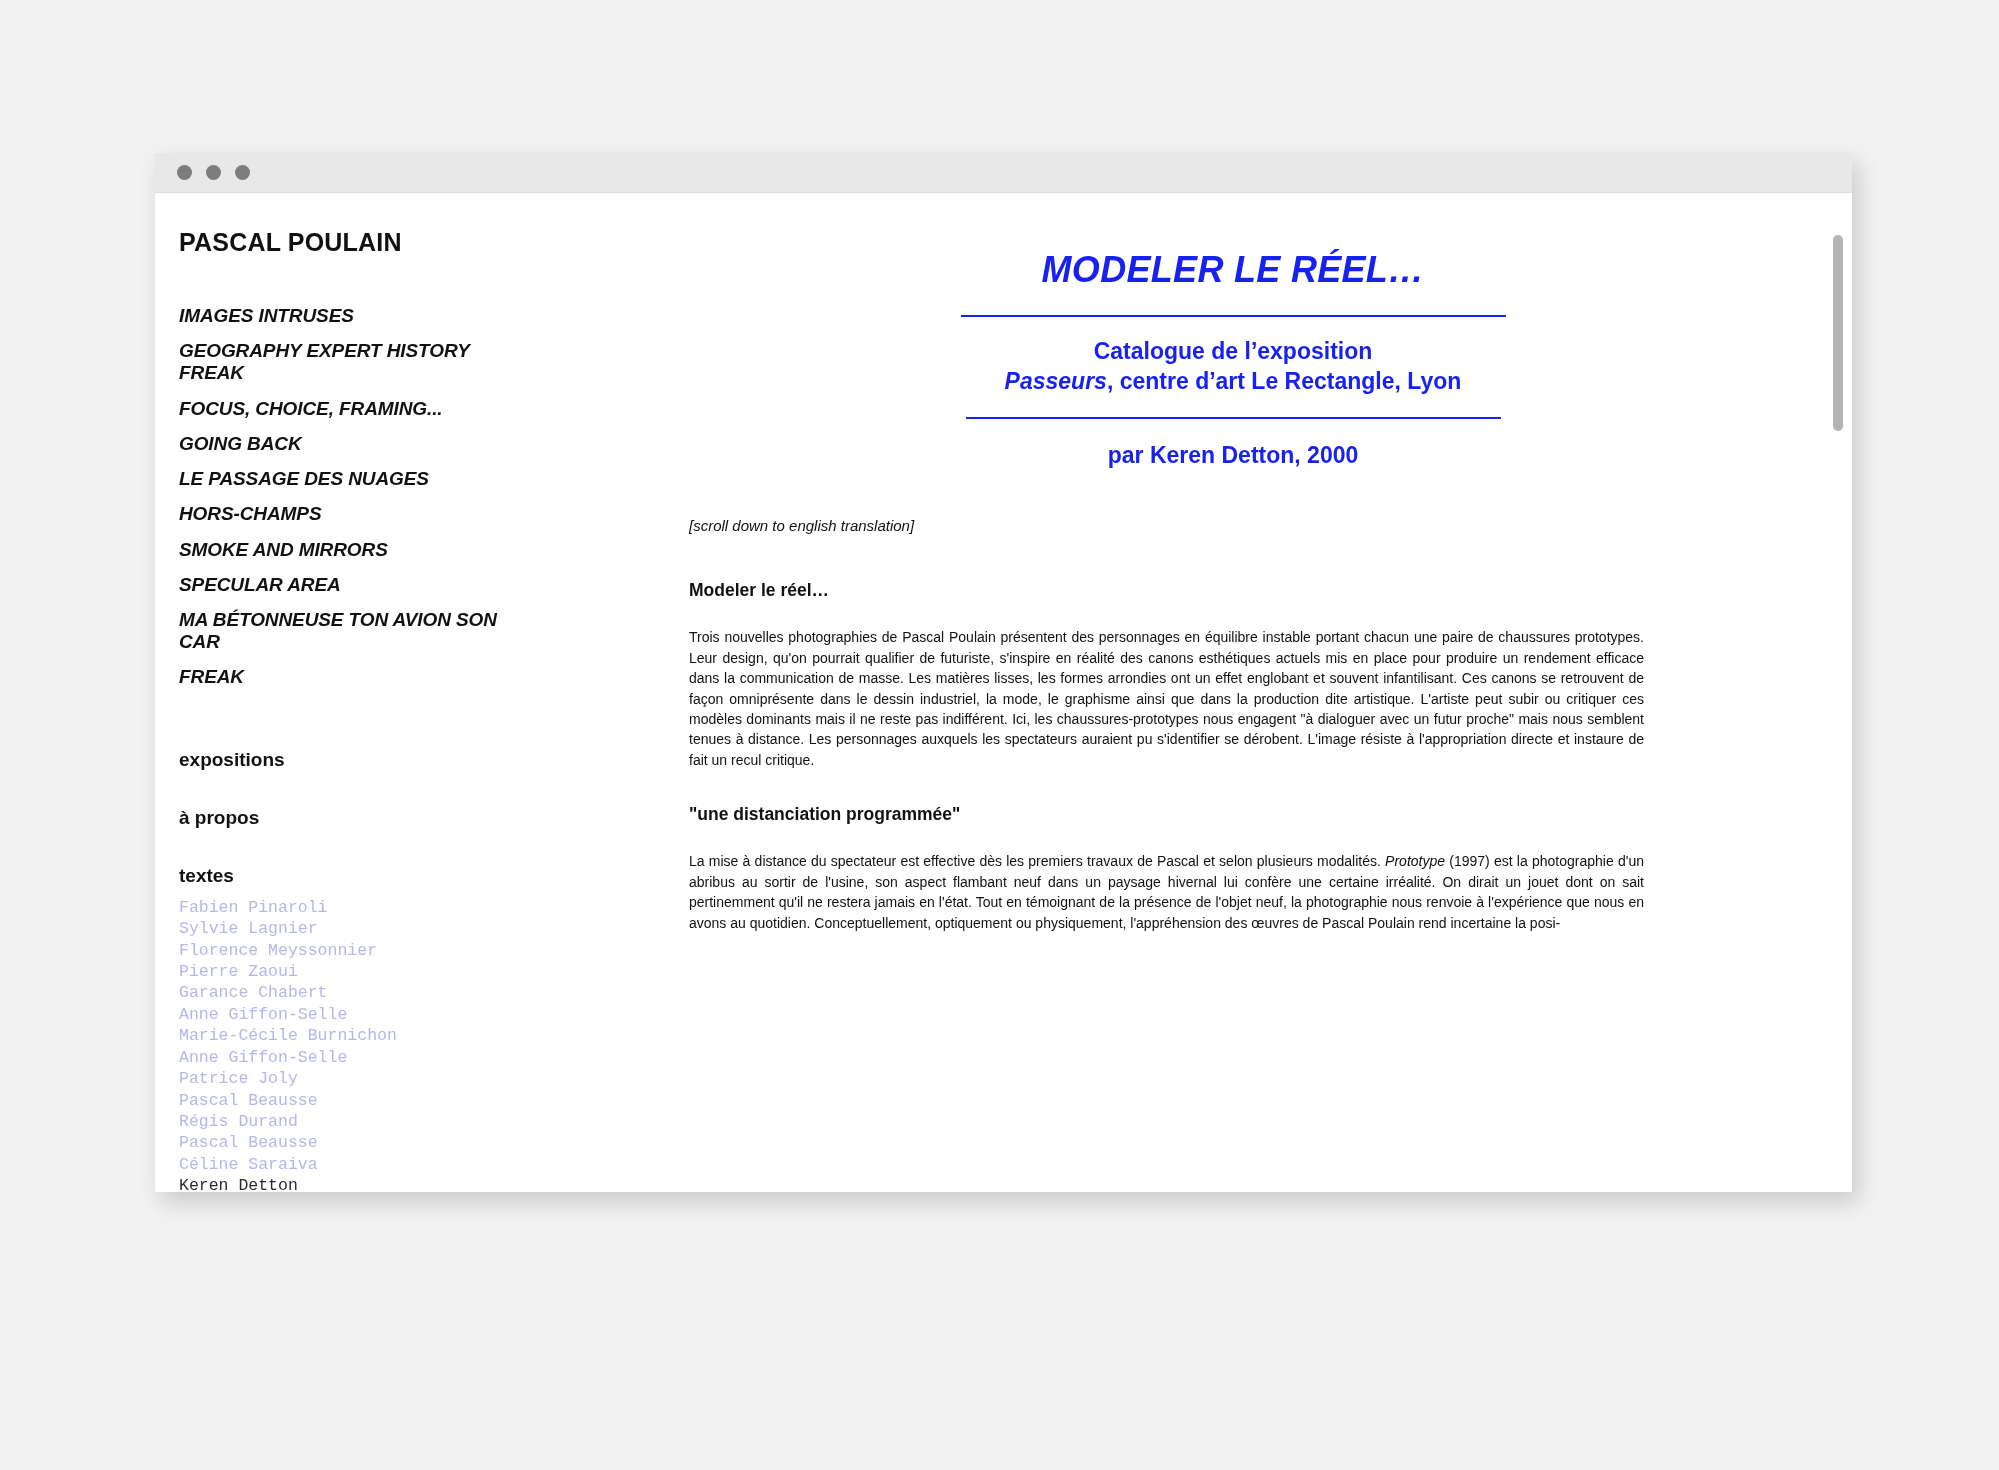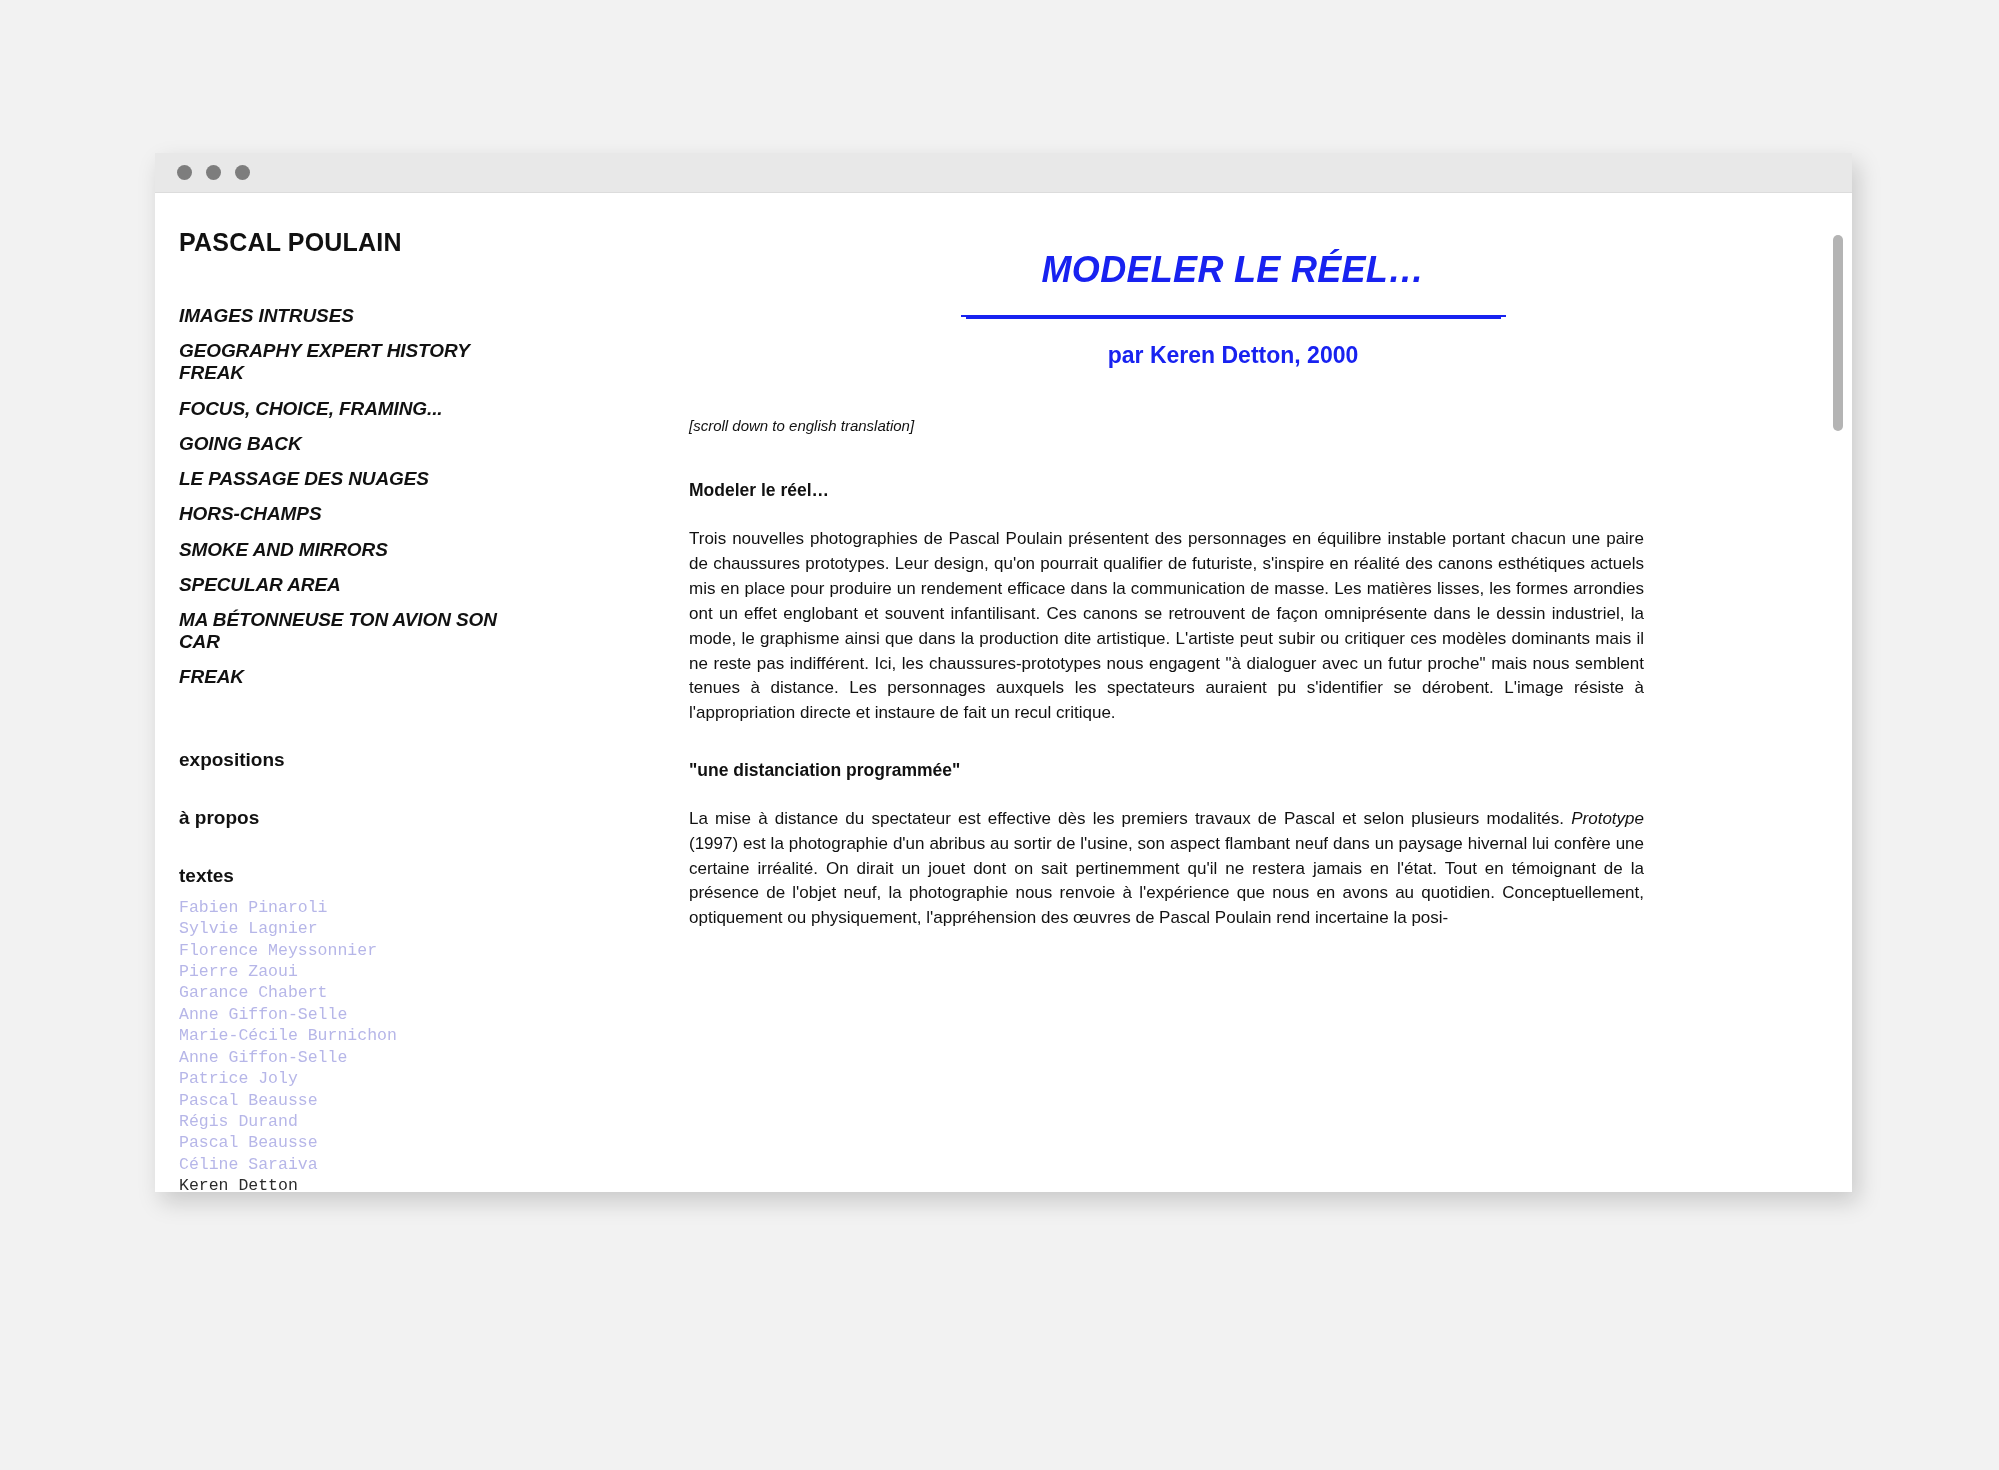--- a/index.html
+++ b/index.html
@@ -163,21 +163,21 @@
   }
 
   .sec-head {
     font-size: 17.5px;
     font-weight: bold;
     color: #111;
     margin-bottom: 26px;
   }
 
   .para {
-    font-size: 17px;
+    font-size: 14px;
     line-height: 1.46;
     text-align: justify;
     color: #111;
     margin: 14px 0 34px 0;
     hyphens: auto;
   }
   .para em { font-style: italic; }
   .para.last { margin-bottom: 0; }
 
   
@@ -254,20 +254,21 @@
           <div class="texte-item active">Keren Detton</div>
         </div>
 
       </div>
 
       <div class="content">
 
         <div class="doc-head">
           <div class="doc-title">MODELER LE RÉEL…</div>
           <hr class="rule">
+          <div class="doc-sub"><span>Catalogue de l’exposition</span><br><em>Passeurs</em><span>, centre d’art Le Rectangle, Lyon</span></div>
           <hr class="rule2">
           <div class="doc-author">par Keren Detton, 2000</div>
         </div>
 
         <div class="body-col">
 
           <div class="note">[scroll down to english translation]</div>
 
           <div class="sec-head">Modeler le réel…</div>
 

